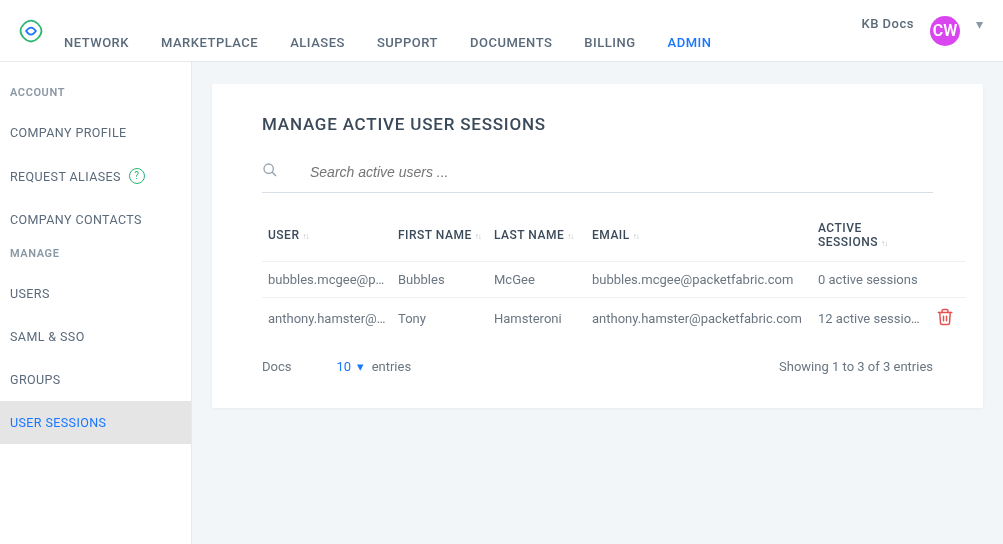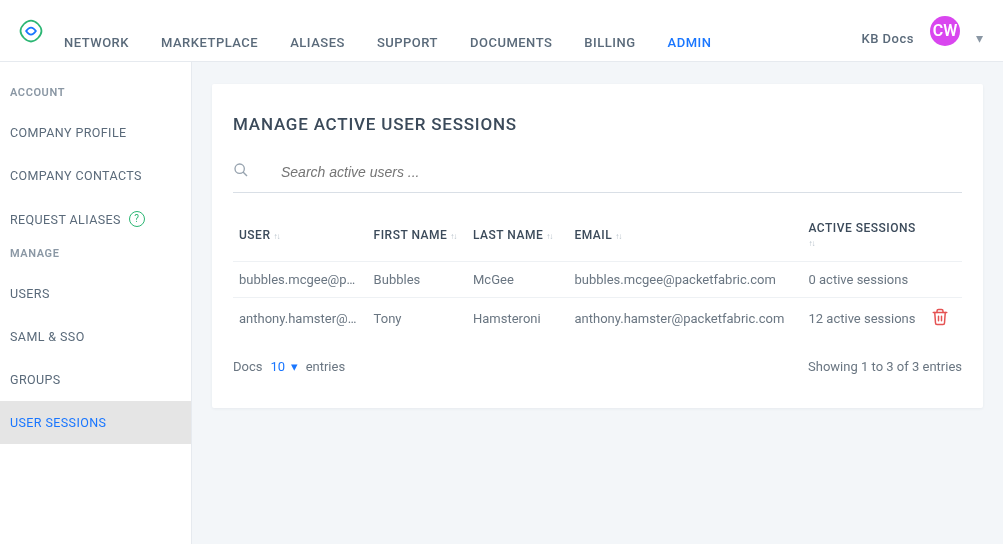--- a/index.html
+++ b/index.html
@@ -4,54 +4,54 @@
 <style>
   *{box-sizing:border-box;margin:0;padding:0;}
   body{font-family:-apple-system,BlinkMacSystemFont,"Segoe UI",Roboto,Arial,sans-serif;font-size:13px;color:#3b4a5a;background:#f3f6f9;width:1003px;height:544px;overflow:hidden;}
 
   
   .topbar{height:62px;background:#fff;border-bottom:1px solid #e6eaef;display:flex;align-items:center;padding:0 20px 0 16px;position:relative;}
   .logo{width:30px;height:30px;margin-right:18px;display:flex;align-items:center;justify-content:center;}
   .topnav{display:flex;gap:32px;align-items:center;}
   .topnav a{color:#5a6a7a;text-decoration:none;font-size:13px;letter-spacing:.5px;font-weight:500;margin-top:24px;}
   .topnav a.active{color:#1976ff;}
-  .topbar-right{margin-left:auto;display:flex;align-items:flex-end;gap:16px;}
+  .topbar-right{margin-left:auto;display:flex;align-items:flex-start;gap:16px;}
   .kb-docs{color:#5a6a7a;text-decoration:none;font-size:13px;letter-spacing:.5px;font-weight:500;}
   .avatar{width:30px;height:30px;border-radius:50%;background:#d946ef;color:#fff;font-size:16px;font-weight:600;display:flex;align-items:center;justify-content:center;}
   .chevron-down{color:#8a97a4;font-size:14px;}
 
   .app-body{display:flex;height:calc(544px - 62px);}
 
   
   .sidebar{width:192px;background:#fff;border-right:1px solid #e6eaef;padding-top:24px;overflow:hidden;}
   .side-group-label{padding:0 14px 12px 10px;color:#8a97a4;font-size:11px;letter-spacing:.6px;font-weight:600;}
   .side-item{padding:14px 14px 14px 10px;color:#5a6a7a;font-size:12.5px;letter-spacing:.4px;cursor:pointer;display:flex;align-items:center;gap:8px;}
   .side-item.active{background:#e5e5e5;color:#1976ff;}
   .help-circle{display:inline-flex;width:16px;height:16px;border:1.5px solid #2bb673;border-radius:50%;color:#2bb673;font-size:10px;align-items:center;justify-content:center;line-height:1;}
   .side-spacer{height:6px;}
 
   
   .main{flex:1;padding:22px 20px;overflow:auto;}
-  .card{background:#fff;box-shadow:0 1px 3px rgba(40,50,60,.06);border-radius:2px;padding:30px 21px 34px;}
+  .card{background:#fff;box-shadow:0 1px 3px rgba(40,50,60,.06);border-radius:2px;padding:30px 50px 34px;}
   .card h1{font-size:17px;letter-spacing:.8px;color:#3b4a5a;font-weight:500;margin-bottom:22px;}
 
   .search-row{display:flex;align-items:center;gap:32px;border-bottom:1px solid #d9dfe6;padding:6px 0 10px;margin-bottom:18px;}
   .search-icon{color:#97a3af;font-size:16px;}
   .search-input{border:none;outline:none;font-size:14px;font-style:italic;color:#97a3af;flex:1;}
 
   .tbl{width:100%;border-collapse:collapse;table-layout:fixed;}
   .tbl th{text-align:left;font-size:12px;letter-spacing:.5px;color:#3b4a5a;font-weight:500;padding:10px 6px 12px;}
   .sort-ind{color:#b6c0ca;font-size:8px;letter-spacing:-1px;margin-left:2px;}
   .tbl td{padding:10px 6px;font-size:13px;color:#6a7682;border-top:1px solid #eef1f4;white-space:nowrap;overflow:hidden;text-overflow:ellipsis;}
   .tbl td:first-child{color:#6a7682;}
   .trash{color:#e55353;font-size:16px;cursor:pointer;display:inline-flex;}
 
   .table-footer{display:flex;justify-content:space-between;align-items:center;margin-top:20px;font-size:13px;color:#6a7682;}
   .page-size{display:flex;align-items:center;gap:8px;}
-  .page-size .sel{color:#1976ff;display:inline-flex;align-items:center;gap:6px;cursor:pointer;}
+  .page-size .sel{color:#1976ff;display:inline-flex;align-items:center;gap:6px;cursor:pointer;margin-left:37px;}
 </style>
 </head>
 <body>
 
 <div class="topbar">
   <span class="logo">
     <svg width="28" height="28" viewBox="0 0 40 40">
       <path d="M10 10 Q20 0 30 10 Q40 20 30 30 Q20 40 10 30 Q0 20 10 10 Z" fill="none" stroke="#2bb673" stroke-width="2.5"></path>
       <path d="M13 20 Q20 10 27 20 Q20 30 13 20 Z" fill="none" stroke="#1976ff" stroke-width="2.5"></path>
     </svg>
@@ -69,25 +69,25 @@
     <a class="kb-docs">KB Docs</a>
     <span class="avatar">CW</span>
     <span class="chevron-down">▾</span>
   </div>
 </div>
 
 <div class="app-body">
   <aside class="sidebar">
     <div class="side-group-label">ACCOUNT</div>
     <div class="side-item">COMPANY PROFILE</div>
-    <div class="side-item">COMPANY CONTACTS</div>
     <div class="side-item">
       <span>REQUEST ALIASES</span>
       <span class="help-circle">?</span>
     </div>
+    <div class="side-item">COMPANY CONTACTS</div>
     <div class="side-spacer"></div>
     <div class="side-group-label">MANAGE</div>
     <div class="side-item">USERS</div>
     <div class="side-item">SAML &amp; SSO</div>
     <div class="side-item">GROUPS</div>
     <div class="side-item active">USER SESSIONS</div>
   </aside>
 
   <main class="main">
     <div class="card">

